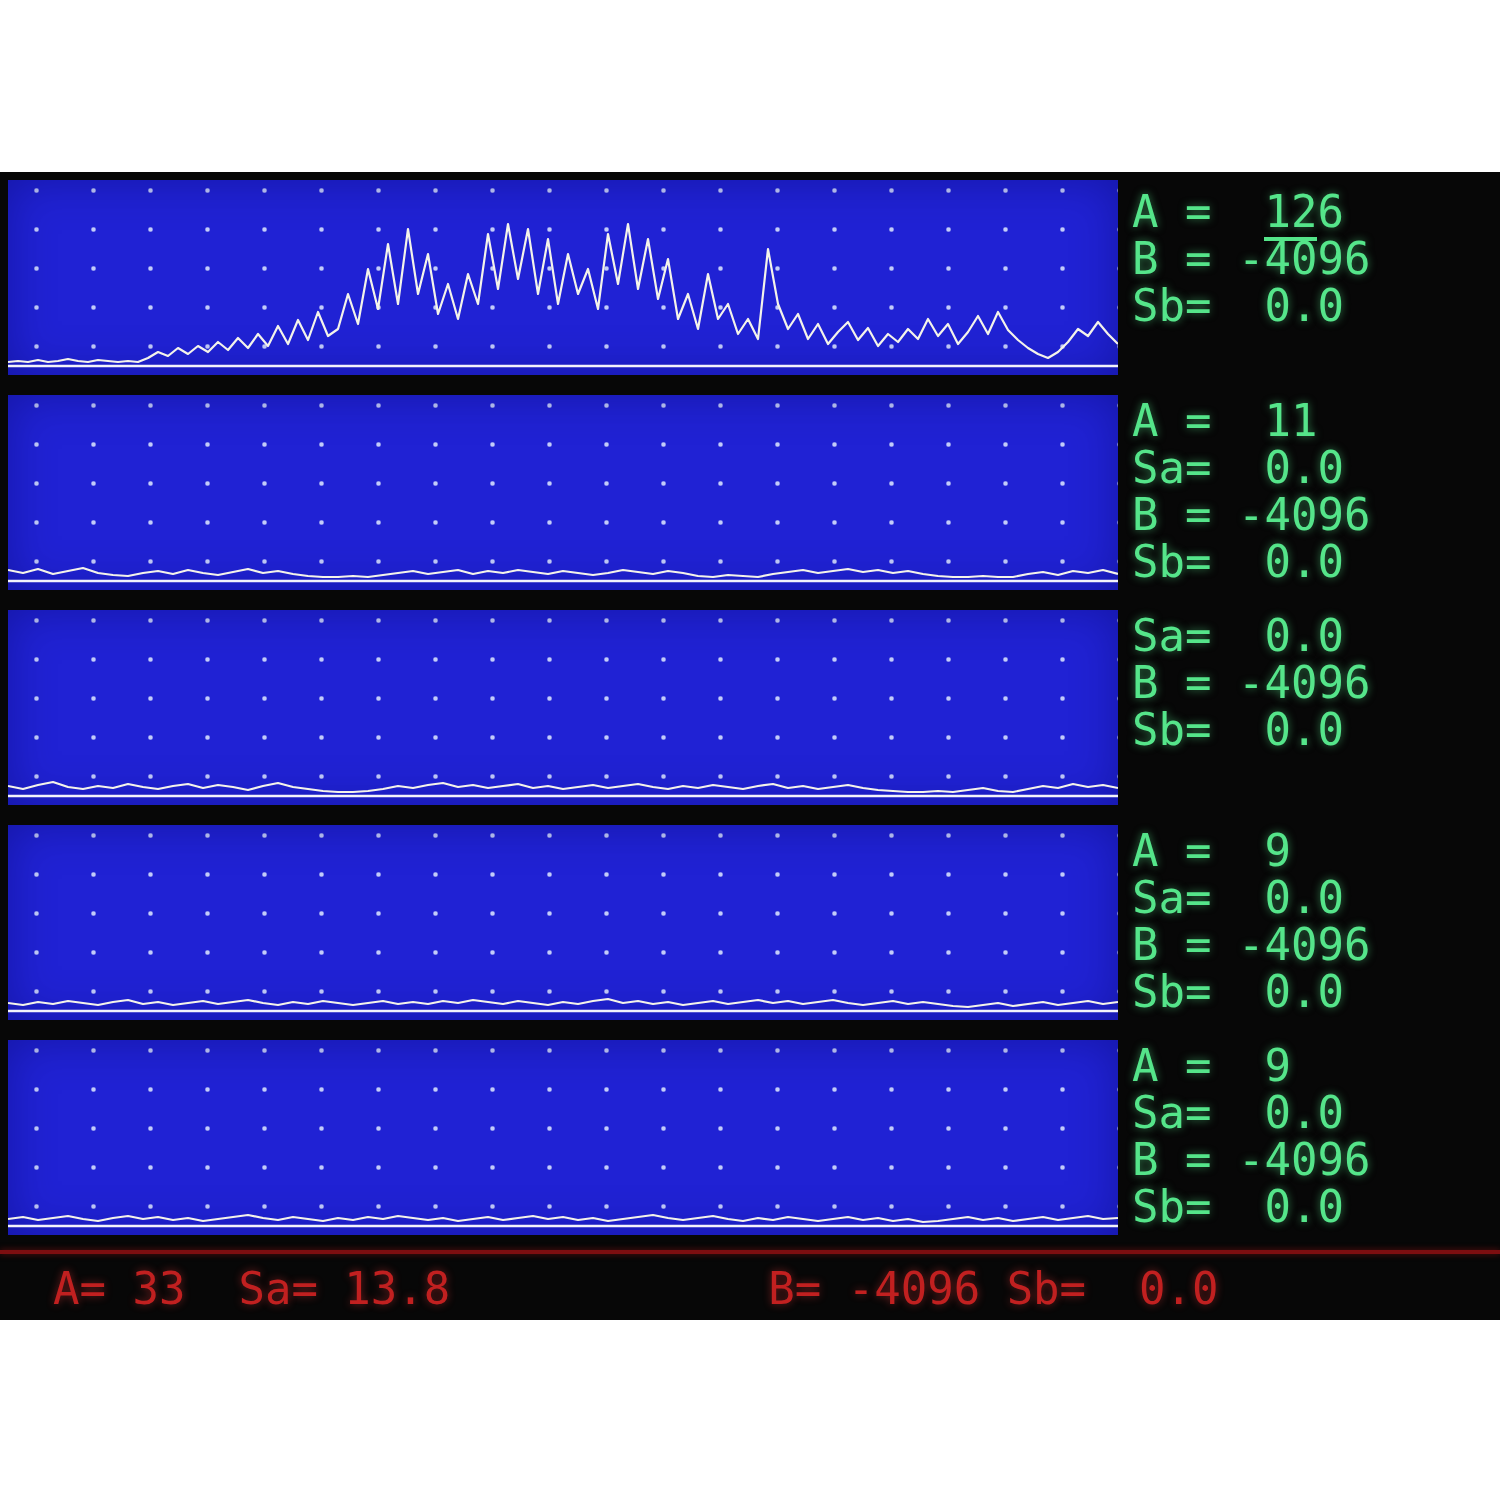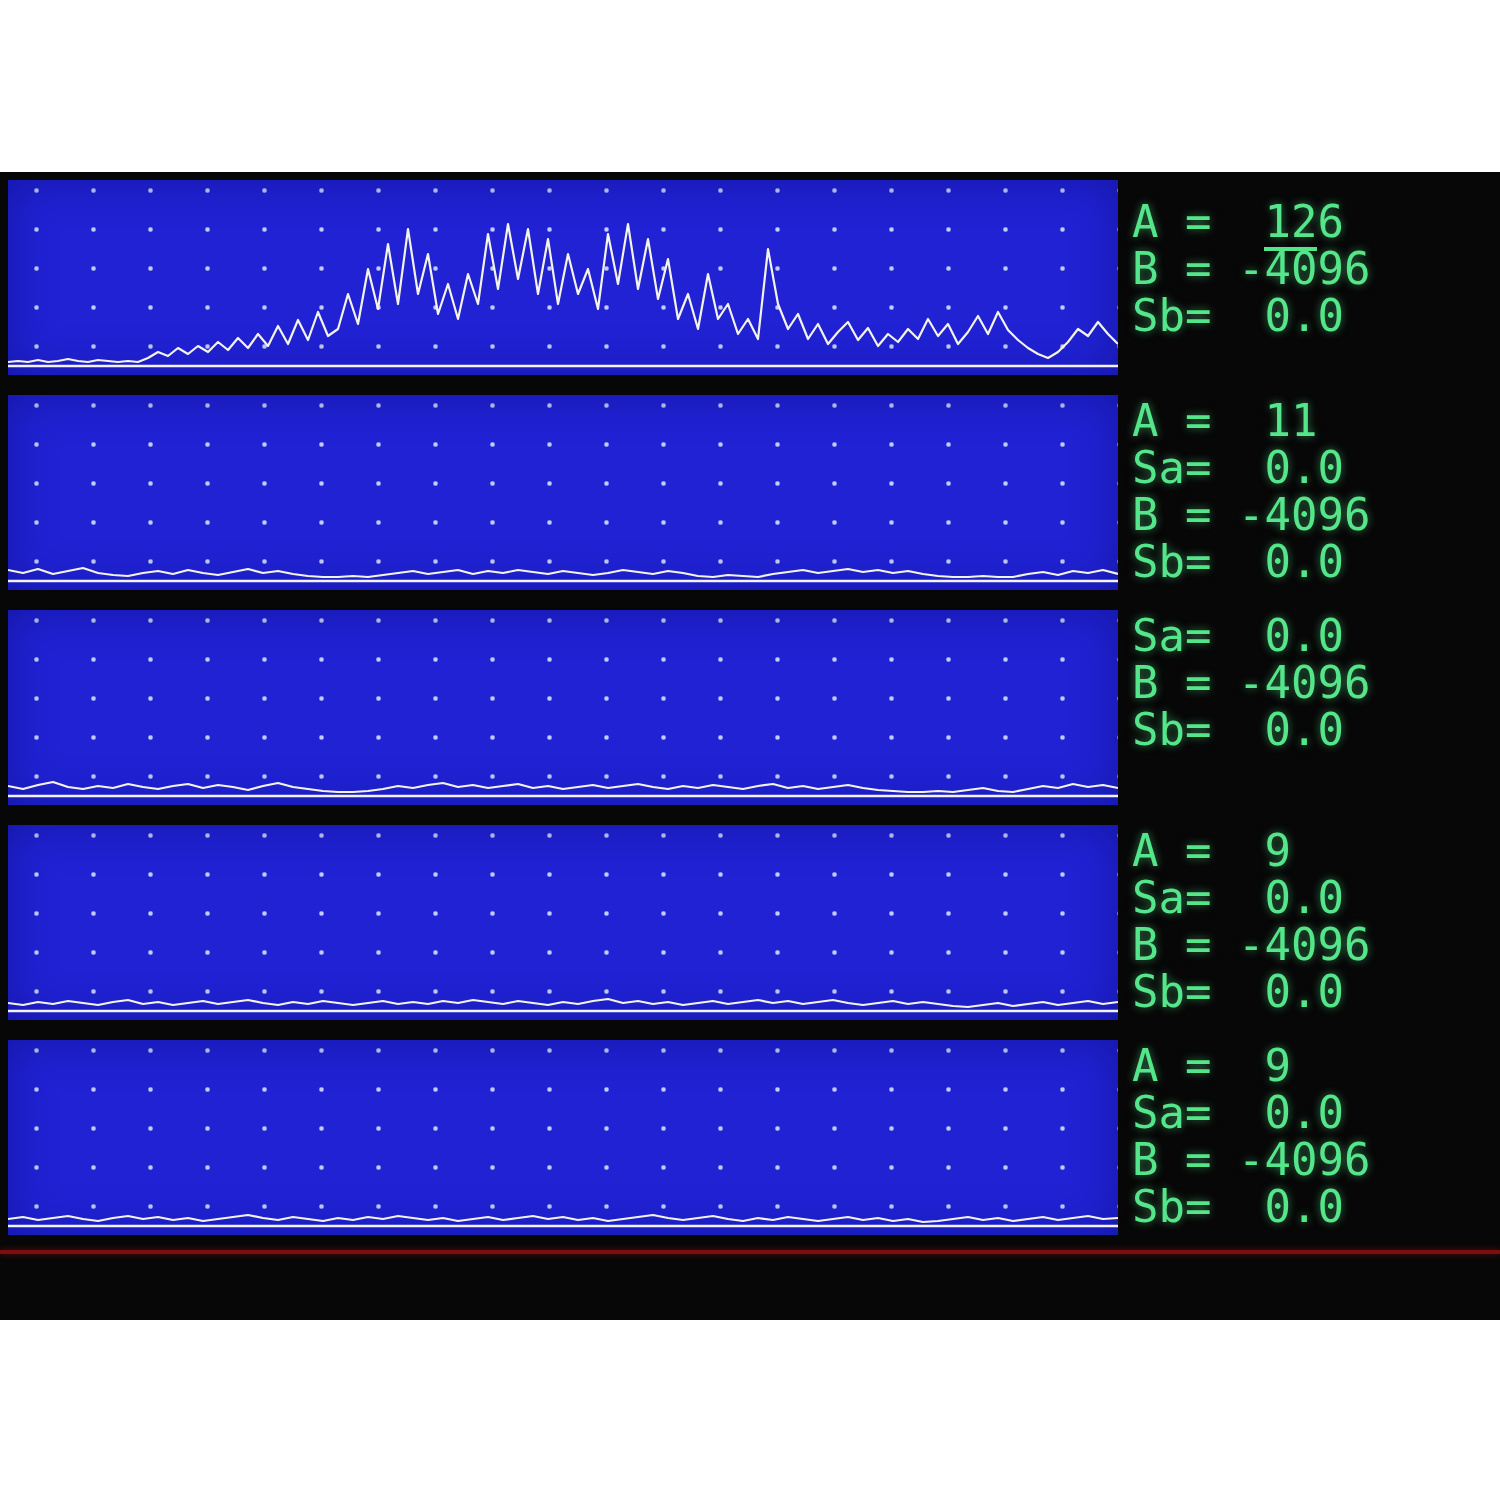--- a/index.html
+++ b/index.html
@@ -63,21 +63,21 @@
           <polyline points="0,178 15,180 30,177 45,179 60,176 75,178 90,180 105,177 120,175 135,179 150,177 165,180 180,178 195,176 210,179 225,177 240,175 255,178 270,180 285,177 300,179 315,176 330,178 345,180 360,178 375,176 390,179 405,177 420,179 435,176 450,178 465,175 480,177 495,179 510,176 525,178 540,180 555,177 570,179 585,176 600,174 615,178 630,176 645,179 660,177 675,180 690,178 705,176 720,179 735,177 750,175 765,178 780,176 795,179 810,177 825,175 840,178 855,180 870,178 885,176 900,179 915,177 930,179 945,181 960,182 975,180 990,178 1005,181 1020,179 1035,177 1050,180 1065,178 1080,176 1095,179 1110,177" class="trace-line"></polyline>
         </svg>
     </div>
     <div class="panel" style="top:868px">
       <svg width="1110" height="195" viewBox="0 0 1110 195">
           <line class="base-line" x1="0" y1="186" x2="1110" y2="186"></line>
           <polyline points="0,179 15,177 30,180 45,178 60,176 75,179 90,181 105,178 120,176 135,179 150,177 165,180 180,178 195,181 210,179 225,177 240,175 255,178 270,180 285,177 300,179 315,181 330,178 345,180 360,177 375,179 390,176 405,178 420,180 435,178 450,181 465,179 480,177 495,180 510,178 525,176 540,179 555,177 570,180 585,178 600,181 615,179 630,177 645,175 660,178 675,180 690,178 705,176 720,179 735,181 750,178 765,180 780,177 795,179 810,181 825,179 840,177 855,180 870,178 885,181 900,179 915,182 930,181 945,179 960,177 975,180 990,178 1005,181 1020,179 1035,177 1050,180 1065,178 1080,176 1095,179 1110,178" class="trace-line"></polyline>
         </svg>
     </div>
 
-    <div class="readout" style="top:26px">
+    <div class="readout" style="top:16px">
       <div class="rline"><span>A =  </span><span class="cursor-underline">12</span><span>6</span></div>
       <div class="rline">B = -4096</div>
       <div class="rline">Sb=  0.0</div>
     </div>
 
     <div class="readout" style="top:225px">
       <div class="rline">A =  11</div>
       <div class="rline">Sa=  0.0</div>
       <div class="rline">B = -4096</div>
       <div class="rline">Sb=  0.0</div>
@@ -97,15 +97,16 @@
     </div>
 
     <div class="readout" style="top:870px">
       <div class="rline">A =  9</div>
       <div class="rline">Sa=  0.0</div>
       <div class="rline">B = -4096</div>
       <div class="rline">Sb=  0.0</div>
     </div>
 
     <div class="divider"></div>
+    <div class="status">  A= 33  Sa= 13.8            B= -4096 Sb=  0.0</div>
 
   </div>
 </div>
 
 </body></html>

